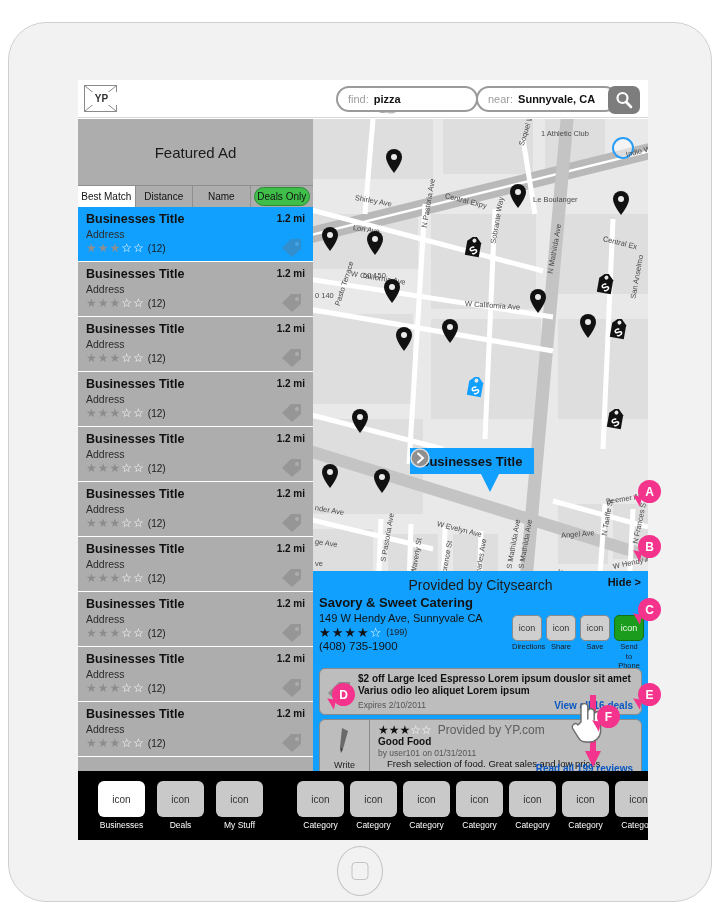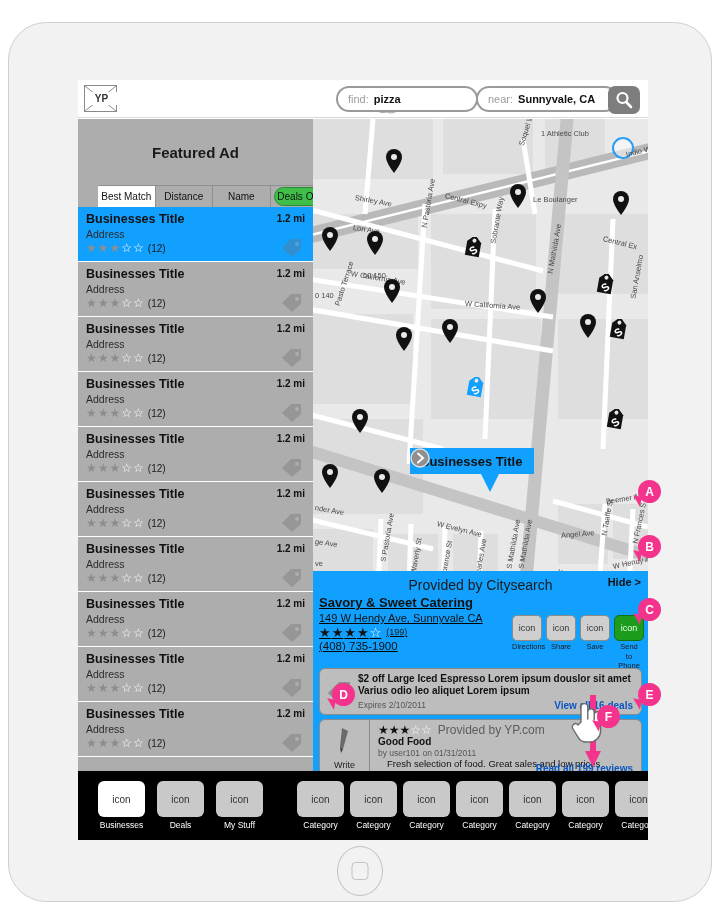--- a/index.html
+++ b/index.html
@@ -106,26 +106,25 @@
   #left-col {
     position: absolute; left: 0; top: 39px;
     width: 235px; height: 652px;
     background: #adadad;
     overflow: hidden;
   }
   #featured-ad {
     width: 235px; height: 66px;
     background: #adadad;
     display: flex; align-items: center; justify-content: center;
-    font-size: 15px; font-weight: bold; color: #1a1a1a;
+    font-size: 15px; font-weight: normal; color: #1a1a1a;
   }
   #sort-tabs {
     display: flex; width: 235px; height: 22px;
     border-top: 1px solid #8f8f8f;
-    margin-left: 20px;
   }
   .sort-tab {
     flex: 1;
     background: #adadad;
     border-right: 1px solid #8f8f8f;
     font-size: 10px; color: #111;
     display: flex; align-items: center; justify-content: center;
   }
   .sort-tab.active { background: #ffffff; }
   .sort-tab.pill-wrap { background: #adadad; border-right: none; padding: 1px 3px; }
@@ -219,21 +218,21 @@
   #hide-button {
     position: absolute; right: 3px; top: 3px;
     font-size: 11px; font-weight: bold; color: #111;
     padding: 2px 4px;
   }
   #provided-by {
     text-align: center;
     font-size: 14px; color: #1a1a1a;
     padding-top: 6px;
   }
-  #detail-head { position: relative; padding: 2px 6px 0 6px; height: 62px; text-decoration: underline; }
+  #detail-head { position: relative; padding: 2px 6px 0 6px; height: 62px; }
   #detail-name { font-size: 13px; font-weight: bold; color: #111; line-height: 16px; }
   #detail-addr { font-size: 11px; color: #111; line-height: 15px; }
   #detail-stars { display: flex; align-items: center; gap: 1px; line-height: 13px; }
   #detail-stars .star { font-size: 13px; color: #111; }
   #detail-stars .star.off { color: #ffffff; }
   #detail-rev { font-size: 9px; color: #1a1a1a; margin-left: 4px; }
   #detail-phone { font-size: 11.5px; color: #111; line-height: 15px; }
 
   #action-buttons {
     position: absolute; right: 4px; top: 22px;

